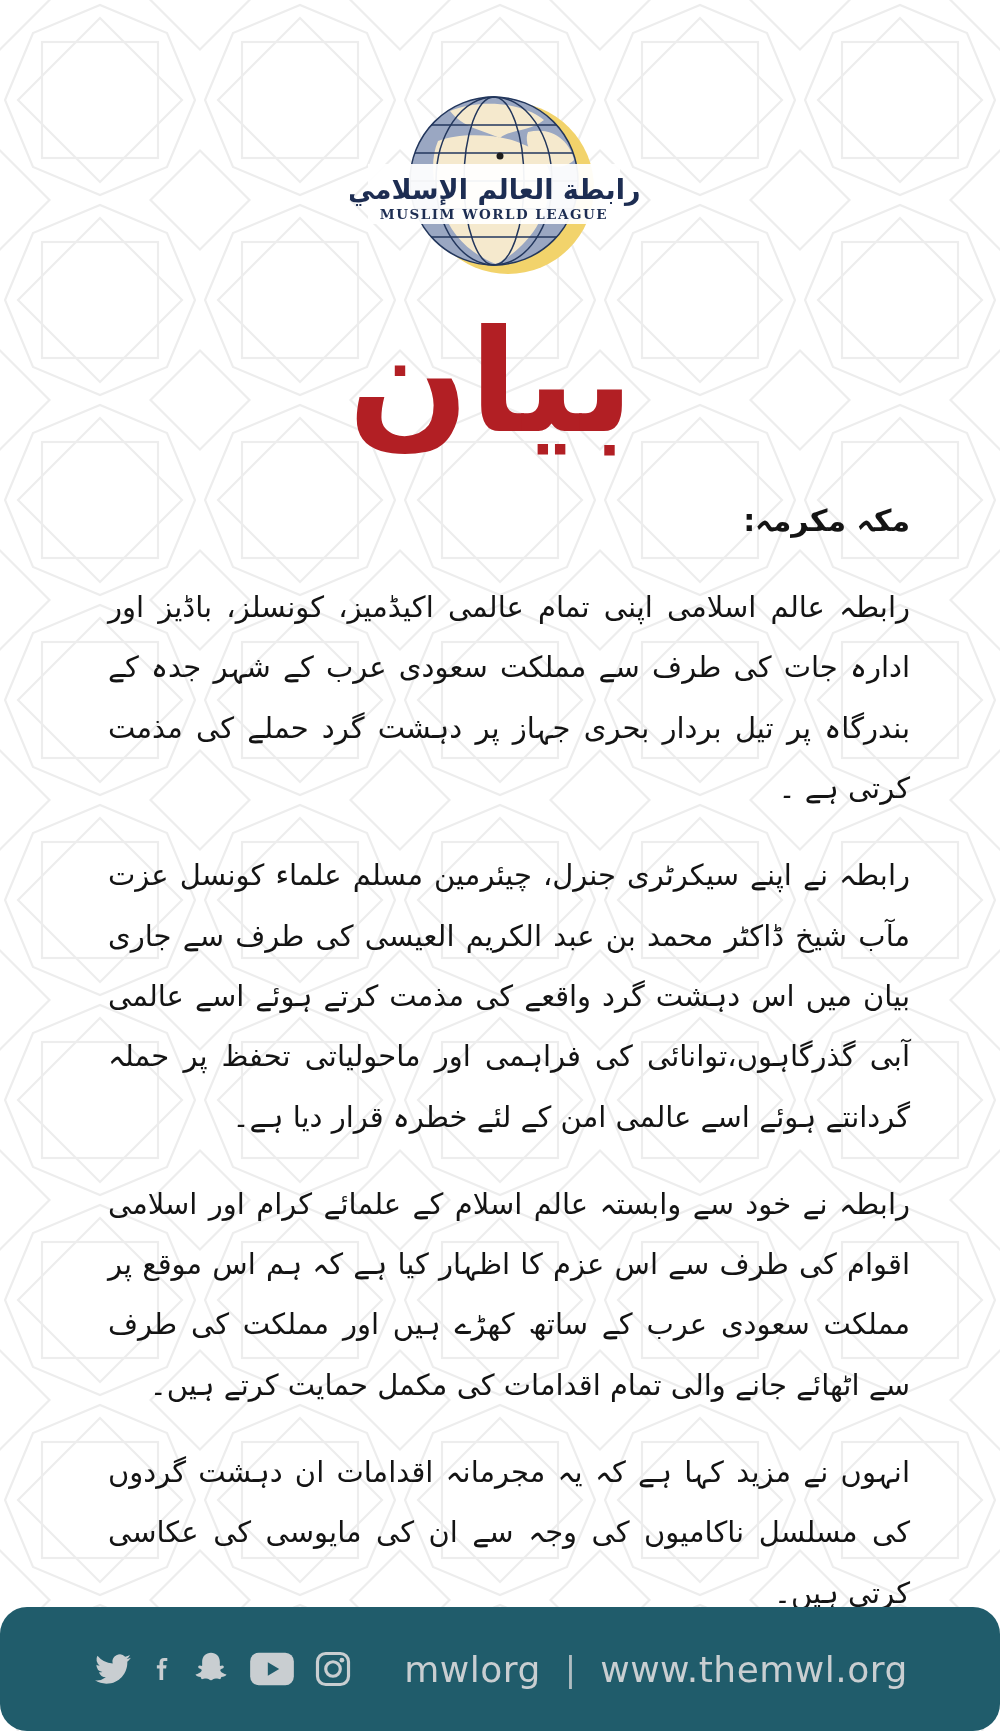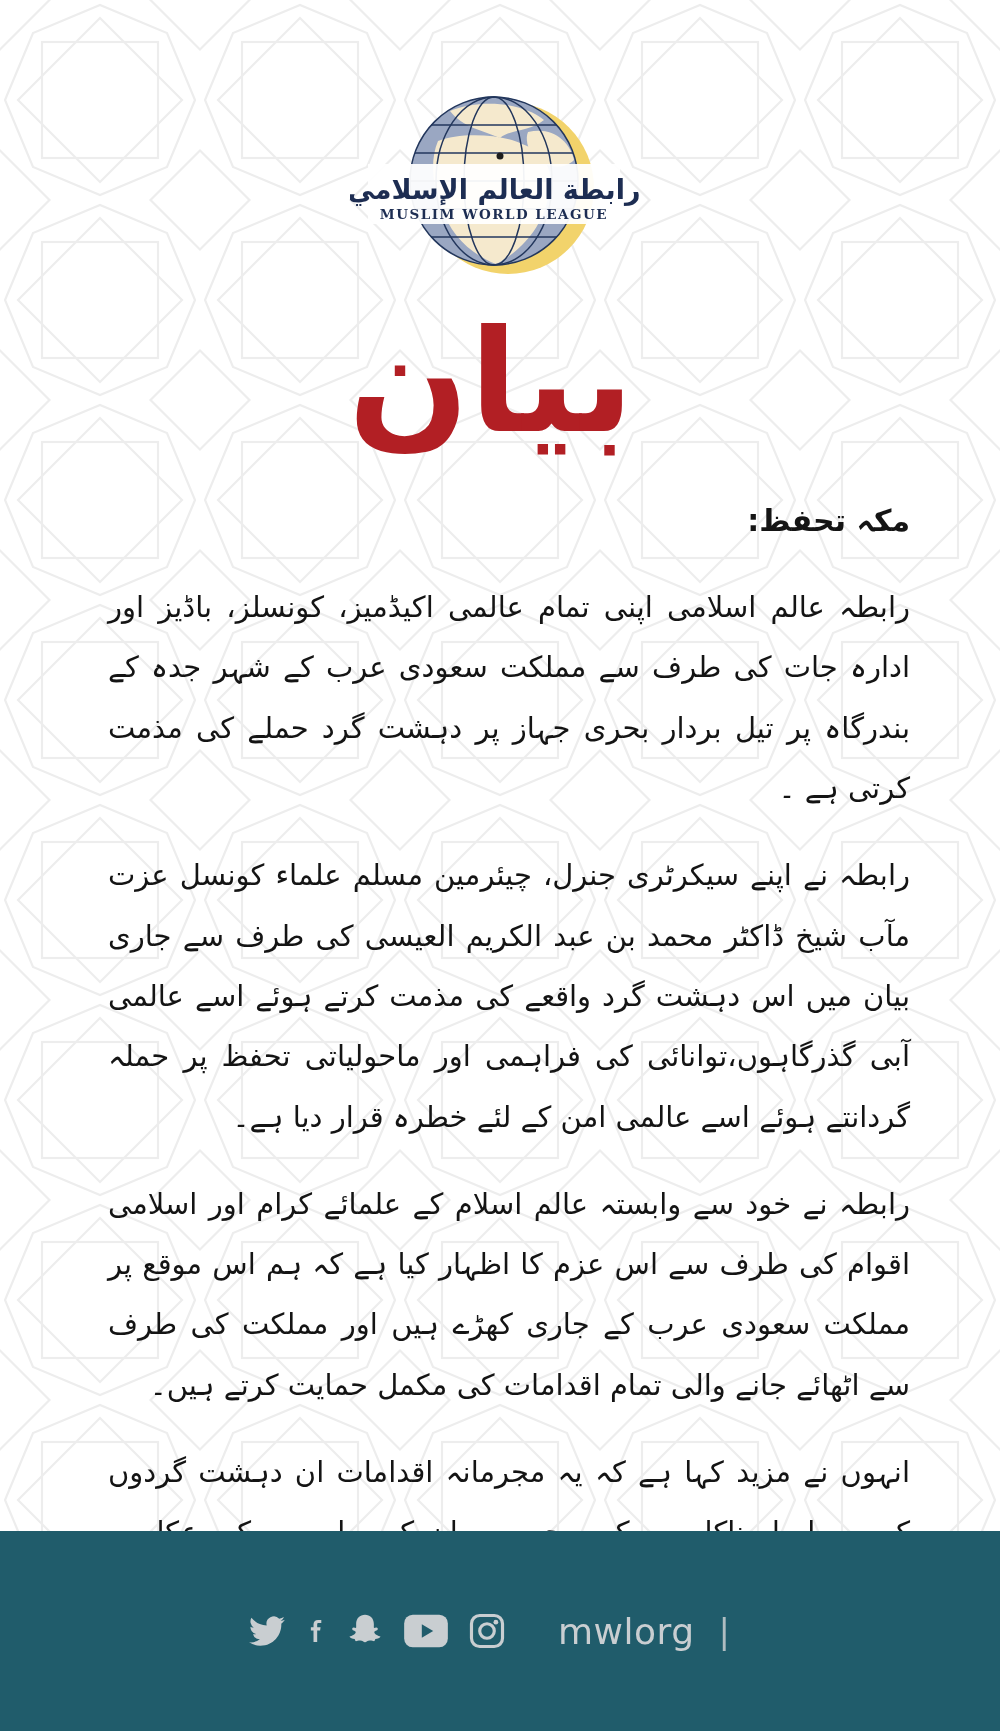--- a/index.html
+++ b/index.html
@@ -31,22 +31,22 @@
     margin:0 0 28px 0;font-size:30px;line-height:1.9;
     text-align:right;font-weight:700;
   }
   .main-text p.para{
     margin:0 0 27px 10px;font-size:29px;line-height:2.08;
     text-align:justify;text-justify:inter-word;
   }
 
   
   .footer{
-    position:absolute;left:0;right:0;bottom:0;height:200px;
-    background:#205c6b;display:flex;align-items:center;justify-content:center;
+    position:absolute;left:0;right:0;bottom:0;height:124px;
+    background:#205c6b;display:flex;align-items:center;justify-content:center;border-radius:27px;
   }
   .social-row{display:flex;align-items:center;gap:18px;}
   .social-row svg{display:block;}
   .footer-text{display:flex;align-items:center;margin-left:52px;}
   .footer-handle,.footer-url{
     font-size:36px;color:#c9ced1;letter-spacing:0.5px;font-weight:400;
   }
   .footer-sep{font-size:34px;color:#c9ced1;margin:0 24px;opacity:.85;}
 </style>
 </head>
@@ -99,24 +99,24 @@
 
       <rect x="18" y="78" width="252" height="60" fill="#ffffff" opacity="0.94"></rect>
       <text x="144" y="113" text-anchor="middle" font-size="27" font-weight="700" fill="#1d2d52" font-family="DejaVu Sans, sans-serif" direction="rtl">رابطة العالم الإسلامي</text>
       <text x="144" y="133" text-anchor="middle" font-size="13.5" font-weight="700" letter-spacing="1.5" fill="#1d2d52" font-family="DejaVu Serif, serif">MUSLIM WORLD LEAGUE</text>
     </svg>
   </div>
 
   <h1 class="page-title">بیان</h1>
 
   <div class="main-text">
-    <p class="location-line">مکہ تحفظ:</p>
+    <p class="location-line">مکہ مکرمہ:</p>
     <p class="para">رابطہ عالم اسلامی اپنی تمام عالمی اکیڈمیز، کونسلز، باڈیز اور ادارہ جات کی طرف سے مملکت سعودی عرب کے شہر جدہ کے بندرگاہ پر تیل بردار بحری جہاز پر دہشت گرد حملے کی مذمت کرتی ہے ۔</p>
     <p class="para">رابطہ نے اپنے سیکرٹری جنرل، چیئرمین مسلم علماء کونسل عزت مآب شیخ ڈاکٹر محمد بن عبد الکریم العیسی کی طرف سے جاری بیان میں اس دہشت گرد واقعے کی مذمت کرتے ہوئے اسے عالمی آبی گذرگاہوں،توانائی کی فراہمی اور ماحولیاتی تحفظ پر حملہ گردانتے ہوئے اسے عالمی امن کے لئے خطرہ قرار دیا ہے۔</p>
-    <p class="para">رابطہ نے خود سے وابستہ عالم اسلام کے علمائے کرام اور اسلامی اقوام کی طرف سے اس عزم کا اظہار کیا ہے کہ ہم اس موقع پر مملکت سعودی عرب کے جاری کھڑے ہیں اور مملکت کی طرف سے اٹھائے جانے والی تمام اقدامات کی مکمل حمایت کرتے ہیں۔</p>
+    <p class="para">رابطہ نے خود سے وابستہ عالم اسلام کے علمائے کرام اور اسلامی اقوام کی طرف سے اس عزم کا اظہار کیا ہے کہ ہم اس موقع پر مملکت سعودی عرب کے ساتھ کھڑے ہیں اور مملکت کی طرف سے اٹھائے جانے والی تمام اقدامات کی مکمل حمایت کرتے ہیں۔</p>
     <p class="para">انہوں نے مزید کہا ہے کہ یہ مجرمانہ اقدامات ان دہشت گردوں کی مسلسل ناکامیوں کی وجہ سے ان کی مایوسی کی عکاسی کرتی ہیں۔</p>
   </div>
 
   <div class="footer">
     <div class="social-row">
       <svg width="42" height="36" viewBox="0 0 24 24" fill="#c9ced1">
         <path d="M23.95 4.57a10 10 0 0 1-2.83.78 4.96 4.96 0 0 0 2.17-2.72c-.95.56-2 .96-3.13 1.18a4.92 4.92 0 0 0-8.38 4.48A13.94 13.94 0 0 1 1.64 3.16a4.92 4.92 0 0 0 1.52 6.57 4.9 4.9 0 0 1-2.23-.61v.06a4.92 4.92 0 0 0 3.95 4.83 4.9 4.9 0 0 1-2.22.08 4.93 4.93 0 0 0 4.6 3.42A9.87 9.87 0 0 1 0 19.54a13.94 13.94 0 0 0 7.55 2.21c9.05 0 14-7.5 14-13.99l-.02-.64a10 10 0 0 0 2.42-2.55z"></path>
       </svg>
       <svg width="22" height="38" viewBox="0 0 24 24" fill="#c9ced1">
         <path d="M13.8 3.4h2.9V0h-3.4C9.8 0 8.2 2.1 8.2 4.9V8H5.3v3.4h2.9V24h4V11.4h3.2l.5-3.4h-3.7V5.1c0-1.2.5-1.7 1.6-1.7z"></path>
@@ -130,16 +130,17 @@
       </svg>
       <svg width="38" height="38" viewBox="0 0 24 24" fill="none">
         <rect x="2.2" y="2.2" width="19.6" height="19.6" rx="5.2" stroke="#c9ced1" stroke-width="2"></rect>
         <circle cx="12" cy="12" r="4.6" stroke="#c9ced1" stroke-width="2"></circle>
         <circle cx="17.6" cy="6.4" r="1.5" fill="#c9ced1"></circle>
       </svg>
     </div>
     <div class="footer-text">
       <span class="footer-handle">mwlorg</span>
       <span class="footer-sep">|</span>
+      <span class="footer-url">www.themwl.org</span>
     </div>
   </div>
 
 </div>
 
 </body></html>

